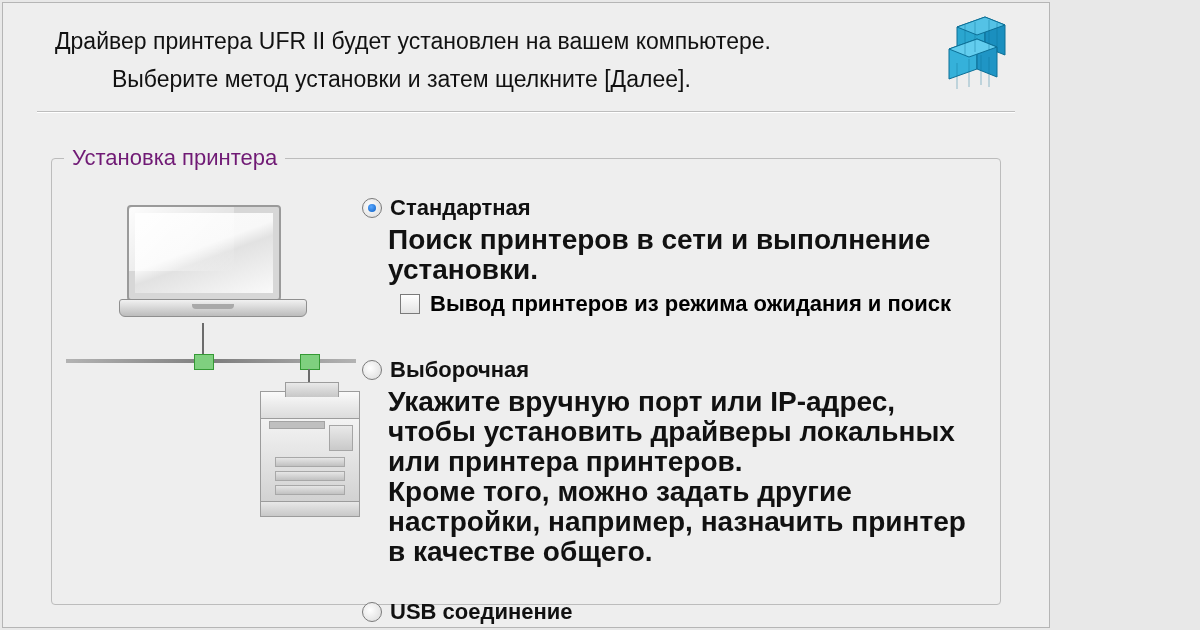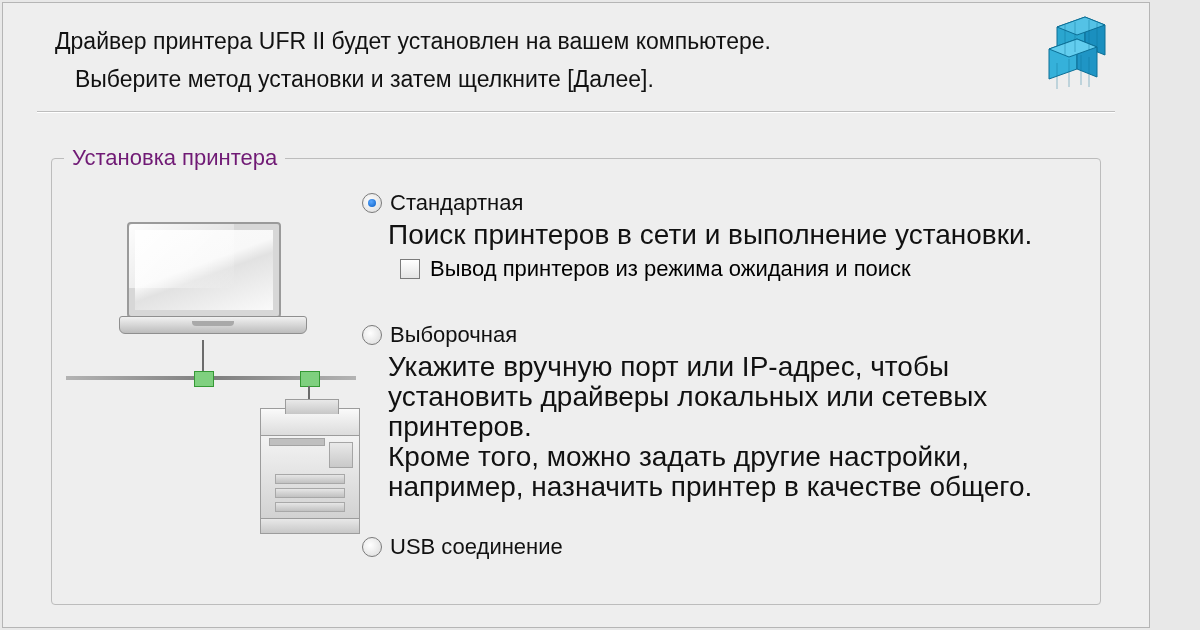--- a/index.html
+++ b/index.html
@@ -8,42 +8,42 @@
     width: 1200px;
     height: 630px;
     overflow: hidden;
     font-family: "Segoe UI", Tahoma, Geneva, sans-serif;
     font-size: 22px;
     color: #000;
     background: #e8e8e8;
   }
   .wizard-frame {
     box-sizing: border-box;
-    width: 1148px;
+    width: 1048px;
     height: 626px;
     margin: 2px;
     background: #eeeeee;
     border: 1px solid #b5b5b5;
     position: relative;
     overflow: hidden;
   }
   .header {
     padding: 20px 32px 4px 52px;
     position: relative;
   }
   .header-title {
     font-size: 23px;
     color: #111;
     line-height: 36px;
   }
   .header-sub {
     font-size: 23px;
     color: #111;
     line-height: 36px;
-    margin-left: 20px;
+    margin-left: 57px;
     margin-top: 2px;
   }
   .header-icon {
     position: absolute;
     right: 36px;
     top: 10px;
     width: 90px;
     height: 80px;
   }
   .sep {
@@ -67,22 +67,23 @@
     background: #eeeeee;
   }
   fieldset.group legend {
     padding: 0 8px;
     font-size: 22px;
     color: #701a75;
     background: #eeeeee;
   }
   .layout {
     display: flex;
-    align-items: flex-end;
+    align-items: flex-start;
     height: 100%;
+    font-weight: bold;
   }
   .illus-col {
     width: 298px;
     padding-top: 8px;
     position: relative;
   }
   .opts-col {
     flex: 1;
     padding-top: 8px;
   }
@@ -365,21 +366,21 @@
               <span class="checkbox"></span>
               <span>Вывод принтеров из режима ожидания и поиск</span>
             </div>
           </div>
 
           <div class="option" style="margin-top:40px;">
             <div class="opt-head">
               <span class="radio"></span>
               <span class="opt-title">Выборочная</span>
             </div>
-            <div class="opt-desc" style="white-space:pre-line;">Укажите вручную порт или IP-адрес, чтобы установить драйверы локальных или сетевых принтеров.
+            <div class="opt-desc" style="white-space:pre-line;">Укажите вручную порт или IP-адрес, чтобы установить драйверы локальных или принтера принтеров.
 Кроме того, можно задать другие настройки, например, назначить принтер в качестве общего.</div>
           </div>
 
           <div class="option" style="margin-top:28px;">
             <div class="opt-head">
               <span class="radio"></span>
               <span class="opt-title">USB соединение</span>
             </div>
           </div>
 

